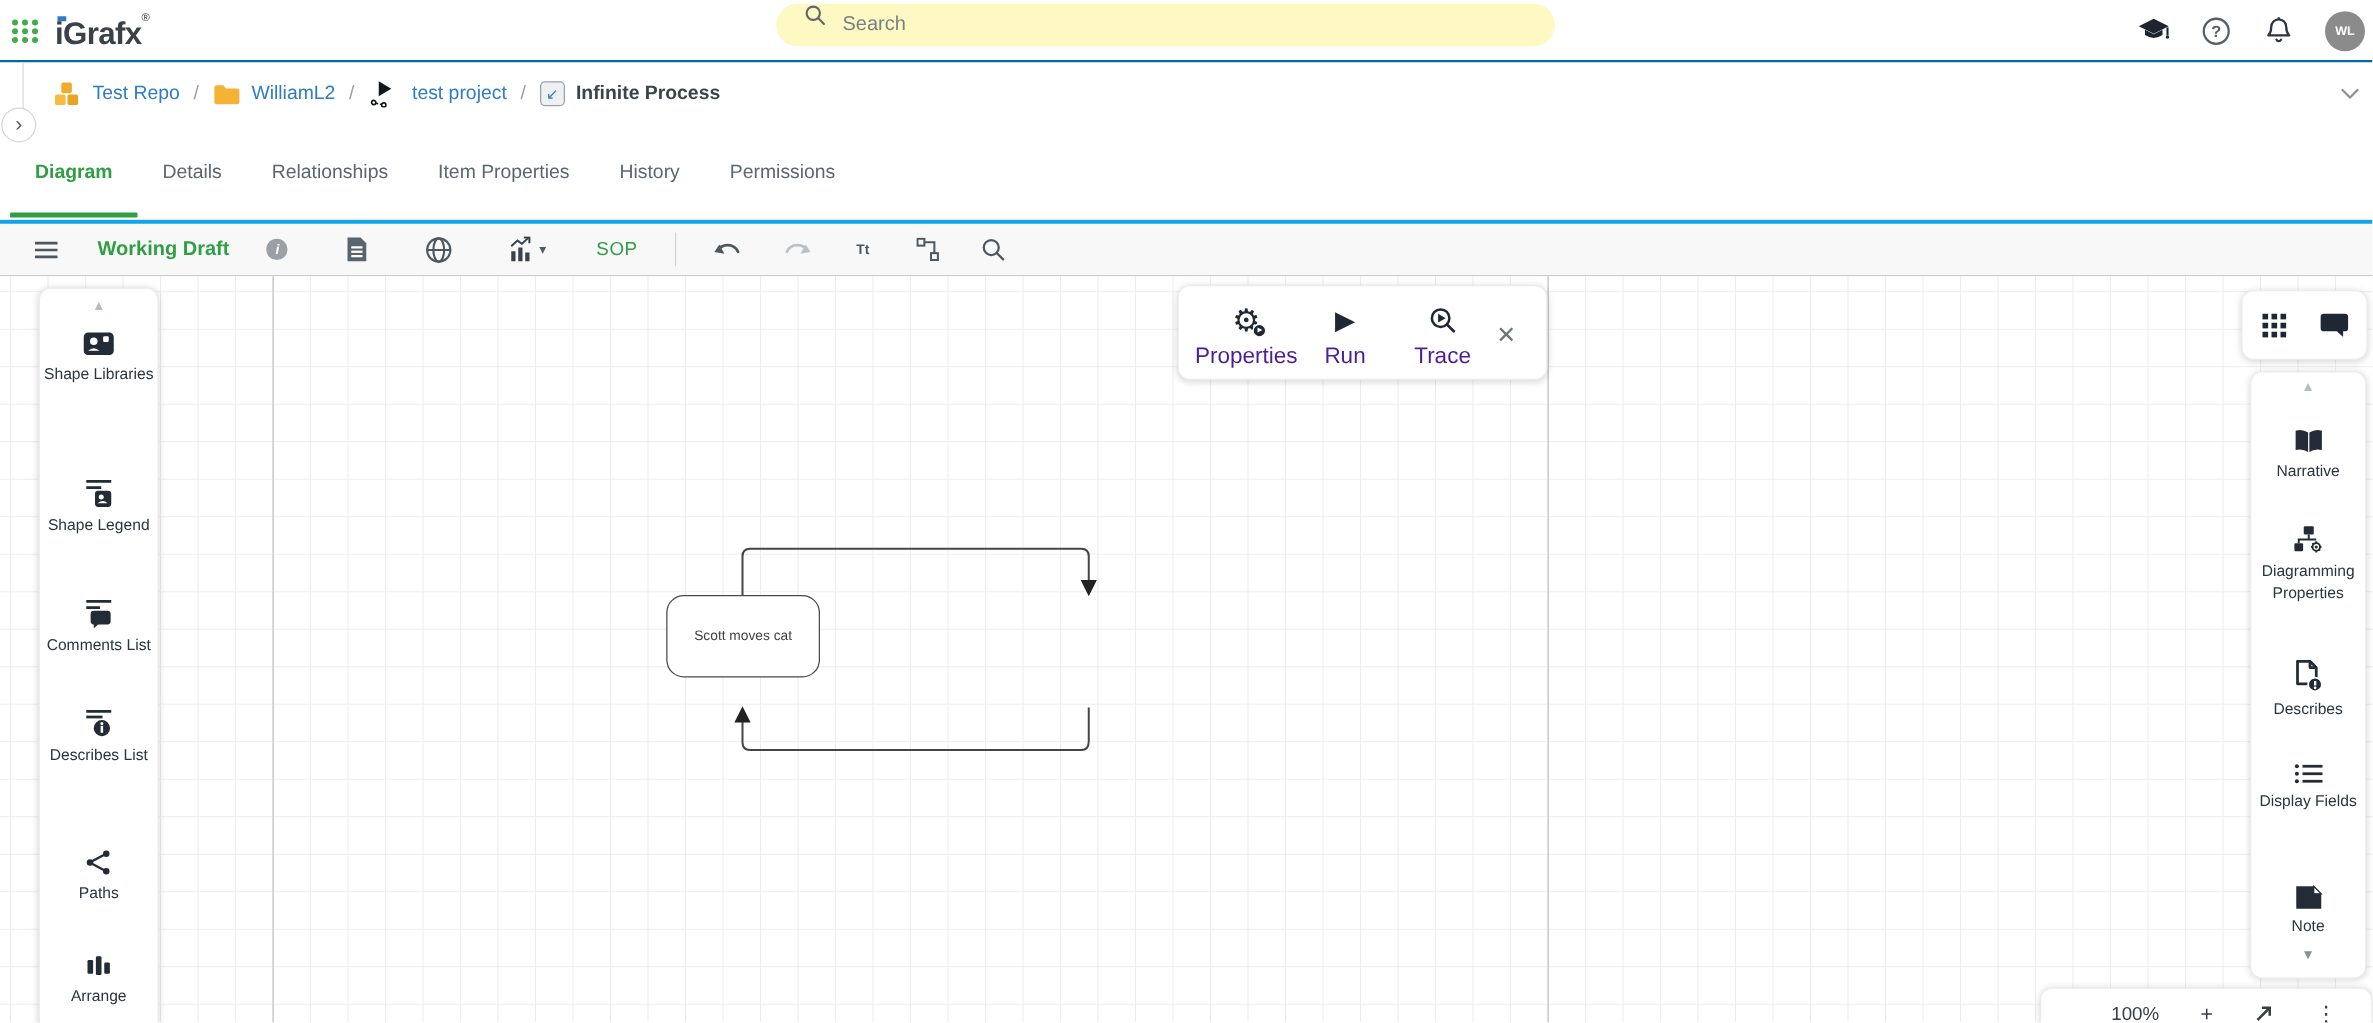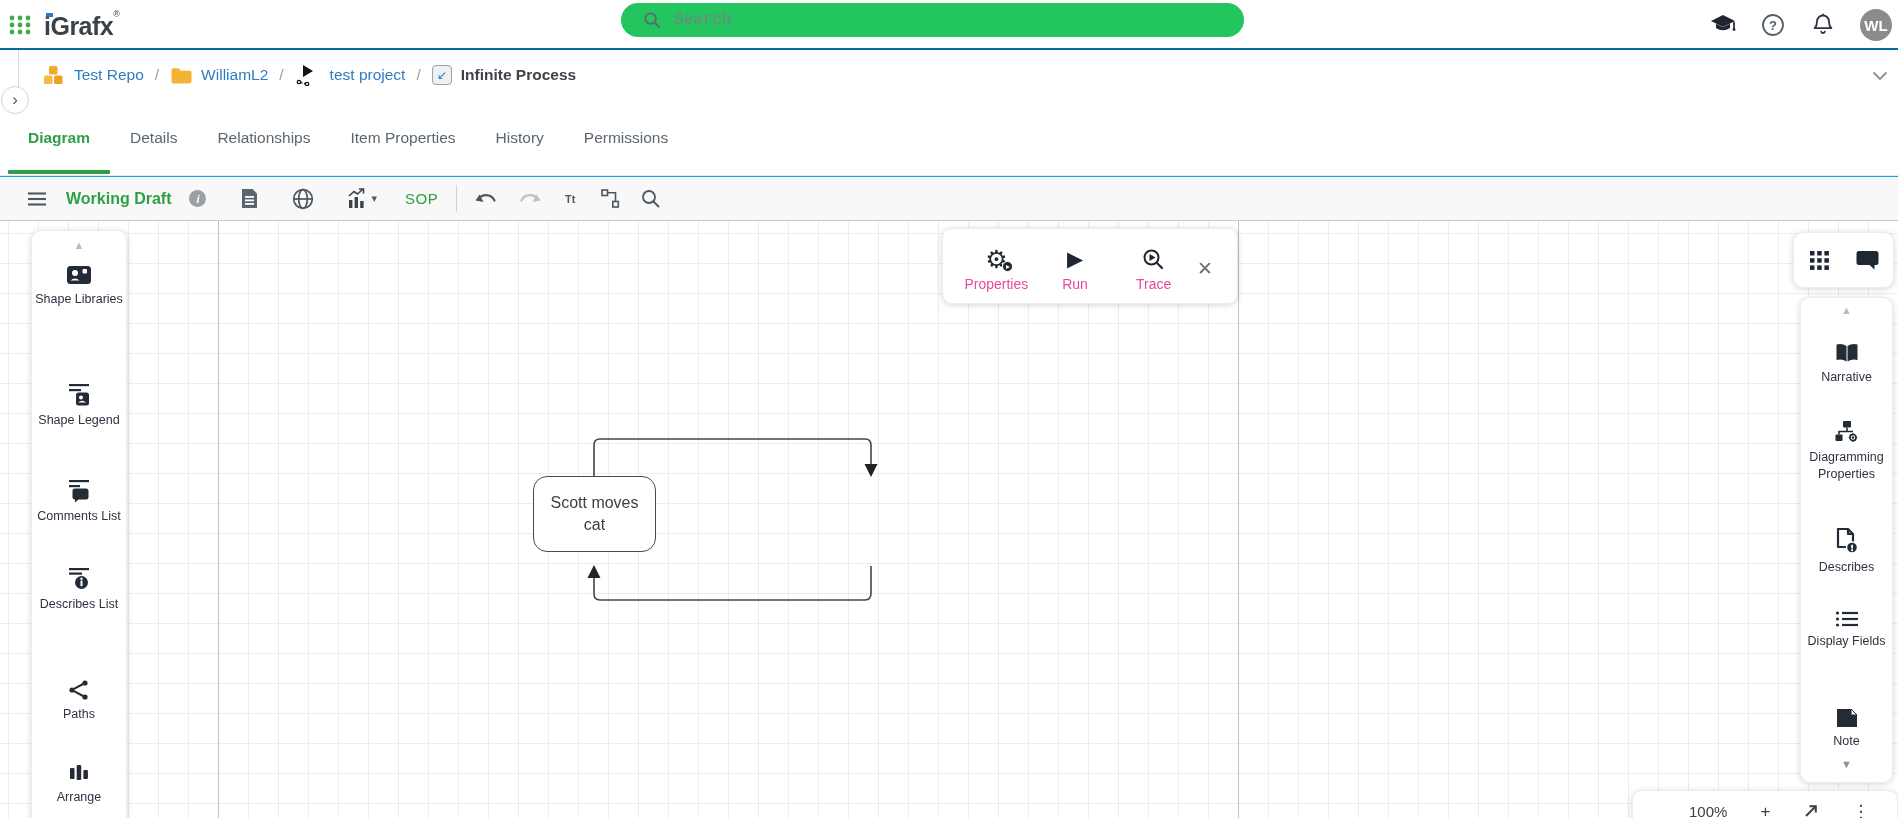--- a/index.html
+++ b/index.html
@@ -8,28 +8,28 @@
   .stage { position:relative; width:1898px; height:818px; overflow:hidden; }
 
   
   .header { position:absolute; top:0; left:0; width:1898px; height:50px; background:#fff;
     border-bottom:2px solid #0369a1; display:flex; align-items:center; }
   .launcher { position:absolute; left:8px; top:13px; width:24px; height:24px; cursor:pointer; }
   .logo { position:absolute; left:44px; top:9px; font-size:25px; font-weight:600; color:#3a4149;
     letter-spacing:-0.5px; }
   .logo::before { content:""; position:absolute; left:2px; top:4px; width:7px; height:4px; background:#2e7cc4; }
   .logo sup { font-size:9px; font-weight:400; vertical-align:18px; }
-  .search-pill { position:absolute; left:621px; top:3px; width:623px; height:34px; background:#22c55e;
-    border-radius:17px; display:flex; align-items:center; padding-left:22px;font-family:Liberation Mono, monospace; }
+  .search-pill { position:absolute; left:621px; top:3px; width:623px; height:34px; background:#fef9c3;
+    border-radius:17px; display:flex; padding-left:22px; }
   .search-pill input { border:none; background:transparent; outline:none; font-size:16px; color:#444;
     margin-left:12px; width:520px; font-family:inherit; }
   .search-pill input::placeholder { color:#7b8087; }
   .hdr-icons { position:absolute; right:6px; top:0; height:50px; display:flex; align-items:center; gap:24px; }
   .hdr-icons .ib { width:26px; height:26px; display:flex; align-items:center; justify-content:center; cursor:pointer; }
-  .avatar { width:32px; height:32px; border-radius:50%; background:#8b8b8b; color:#fff; font-size:15px;
+  .avatar { width:32px; height:32px; border-radius:50%; background:#8b8b8b; color:#fff; font-size:10px;
     font-weight:bold; display:flex; align-items:center; justify-content:center; cursor:pointer; }
 
   
   .crumb-row { position:absolute; top:50px; left:0; width:1898px; height:50px; background:#fff; }
   .rail-line { position:absolute; left:18px; top:50px; width:1px; height:122px; background:#d7dadd; }
   .collapse-btn { position:absolute; left:1px; top:86px; width:28px; height:28px; border-radius:50%;
     background:#fff; border:1px solid #d3d7da; display:flex; align-items:center; justify-content:center;
     font-size:17px; color:#555b61; cursor:pointer; z-index:5; }
   .crumbs { position:absolute; left:42px; top:0; height:50px; display:flex; align-items:center;
     gap:9px; font-size:15.5px; }
@@ -44,57 +44,57 @@
   .tabs { position:absolute; top:100px; left:0; width:1898px; height:76px; background:#fff;
     border-bottom:1px solid #e8e8e8; display:flex; align-items:center; padding-left:8px; }
   .tab { position:relative; height:76px; display:flex; align-items:center; padding:0 20px;
     font-size:15.5px; color:#5b6670; cursor:pointer; }
   .tab.active { color:#2f9e44; font-weight:600; }
   .tab.active::after { content:""; position:absolute; left:0; right:0; bottom:2px; height:4px;
     background:#2f9e44; border-radius:1px; }
 
   
   .toolbar { position:absolute; top:176px; left:0; width:1898px; height:45px; background:#f8f8f8;
-    border-top:1px solid #0ea5e9; border-bottom:1px solid #c9c9c9; display:flex; align-items:center;
-    padding-left:26px; gap:18px; }
+    border-top:3px solid #0ea5e9; border-bottom:1px solid #c9c9c9; display:flex; align-items:center;
+    padding-left:26px; gap:30px; }
   .tb-btn { display:flex; align-items:center; justify-content:center; min-width:22px; height:28px; cursor:pointer; }
   .wd-label { font-size:16px; font-weight:bold; color:#2f9e44; cursor:pointer; margin-left:0px; }
   .info-dot { width:17px; height:17px; border-radius:50%; background:#9aa0a6; color:#fff; font-size:11px;
     font-weight:bold; font-style:italic; display:flex; align-items:center; justify-content:center; }
   .sop { font-size:15px; font-weight:normal; color:#2f9e44; letter-spacing:.5px; cursor:pointer; }
   .tb-sep { width:1px; height:27px; background:#d2d2d2; }
   .caret { font-size:11px; color:#555b61; margin-left:3px; }
   .tt { font-size:16px; color:#4e565e; font-weight:600; }
   .tt span:last-child { font-size:11px; }
 
   
   .canvas { position:absolute; top:221px; left:0; width:1898px; height:597px; background:#fff;
     background-image: linear-gradient(to right,#ededed 1px,transparent 1px),
                       linear-gradient(to bottom,#ededed 1px,transparent 1px);
     background-size:30px 30px; background-position:8px 12px; }
   .page-line { position:absolute; top:0; width:1px; height:597px; background:#c2c2c2; }
-  .shape { position:absolute; width:123px; height:76px; background:#fff; border:1.6px solid #4a4a4a;
+  .shape { position:absolute; width:123px; height:66px; background:#fff; border:1.6px solid #4a4a4a;
     border-radius:14px; display:flex; align-items:center; justify-content:center; text-align:center;
-    font-size:16px; color:#3f3f3f; line-height:1.35; padding:4px 10px; cursor:move; }
+    font-size:11px; color:#3f3f3f; line-height:1.35; padding:4px 10px; cursor:move; }
 
   
   .panel { background:#fff; border:1px solid #ececec; border-radius:10px;
     box-shadow:0 1px 6px rgba(0,0,0,.16); }
   .side-panel { position:absolute; width:96px; text-align:center; }
   .side-item { position:absolute; left:0; width:100%; display:flex; flex-direction:column;
     align-items:center; cursor:pointer; }
   .side-item .lbl { margin-top:5px; font-size:12.5px; line-height:17px; color:#2b3440; width:92px; }
   .panel-arrow { position:absolute; left:0; width:100%; text-align:center; font-size:11px;
     color:#b6bcc2; cursor:pointer; }
 
   .shape-toolbar { position:absolute; left:942px; top:228px; width:296px; height:76px; display:flex;
     align-items:center; padding:6px 20px 2px 14px; }
   .st-item { width:80px; display:flex; flex-direction:column; align-items:center; cursor:pointer; }
   .st-item .ic { height:30px; display:flex; align-items:center; justify-content:center; }
-  .st-item .lbl { font-size:14px; color:#ec4899; margin-top:2px; }
+  .st-item .lbl { font-size:18px; color:#4c1d95; margin-top:2px; }
   .st-close { margin-left:auto; font-size:19px; color:#6d747b; cursor:pointer; padding:4px; }
 
   .view-toggle { position:absolute; left:1793px; top:232px; width:101px; height:56px; display:flex;
     align-items:center; justify-content:center; gap:26px; }
   .view-toggle .ib { cursor:pointer; display:flex; }
 
   .zoom-bar { position:absolute; left:1632px; top:790px; width:266px; height:56px;
     border-radius:10px; display:flex; align-items:flex-start; padding:12px 0 0 56px; gap:33px; }
   .zoom-bar .zl { font-size:15px; color:#3a3f44; }
   .zoom-bar .ib { cursor:pointer; display:flex; color:#3a3f44; font-size:17px; line-height:18px; }

